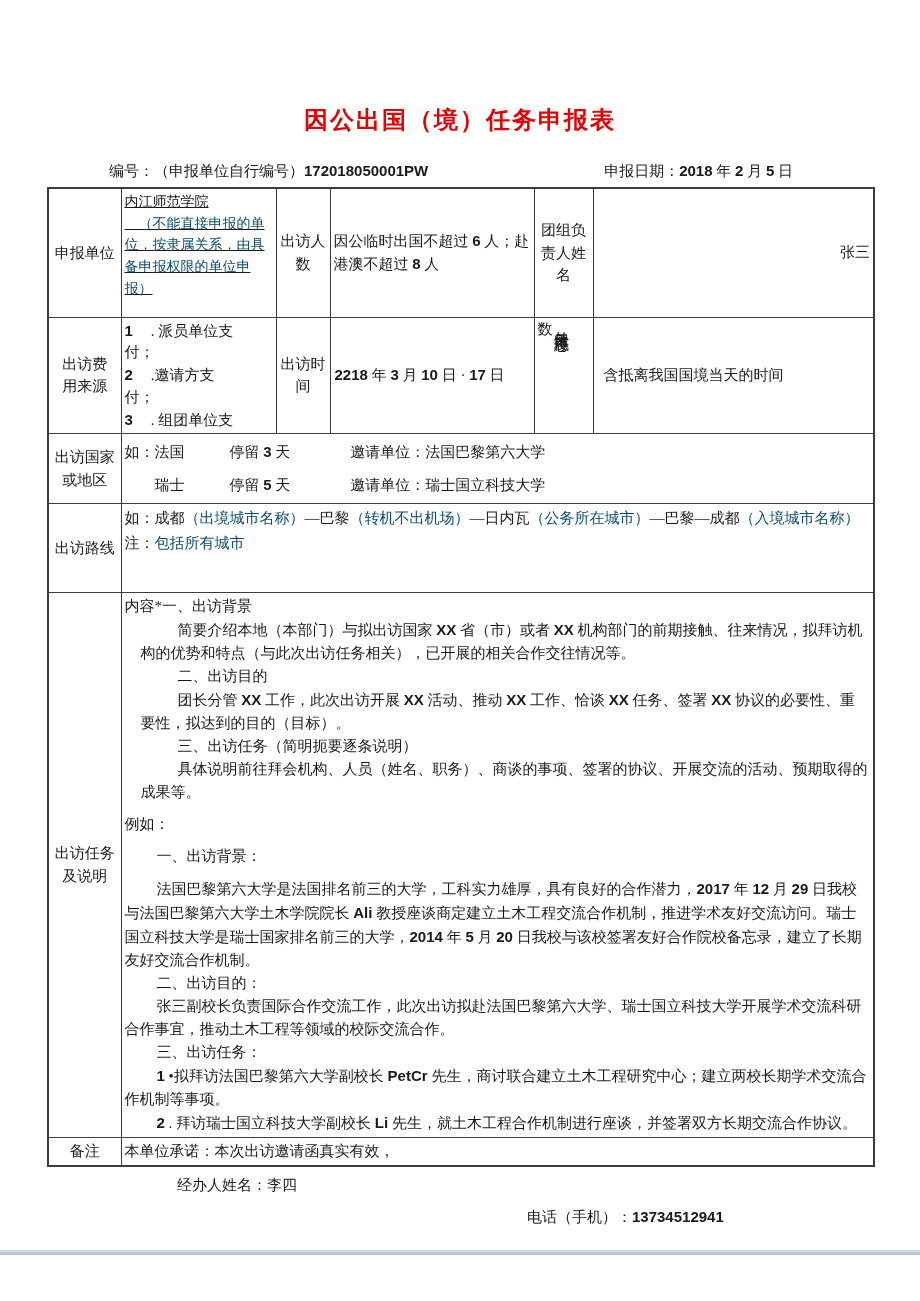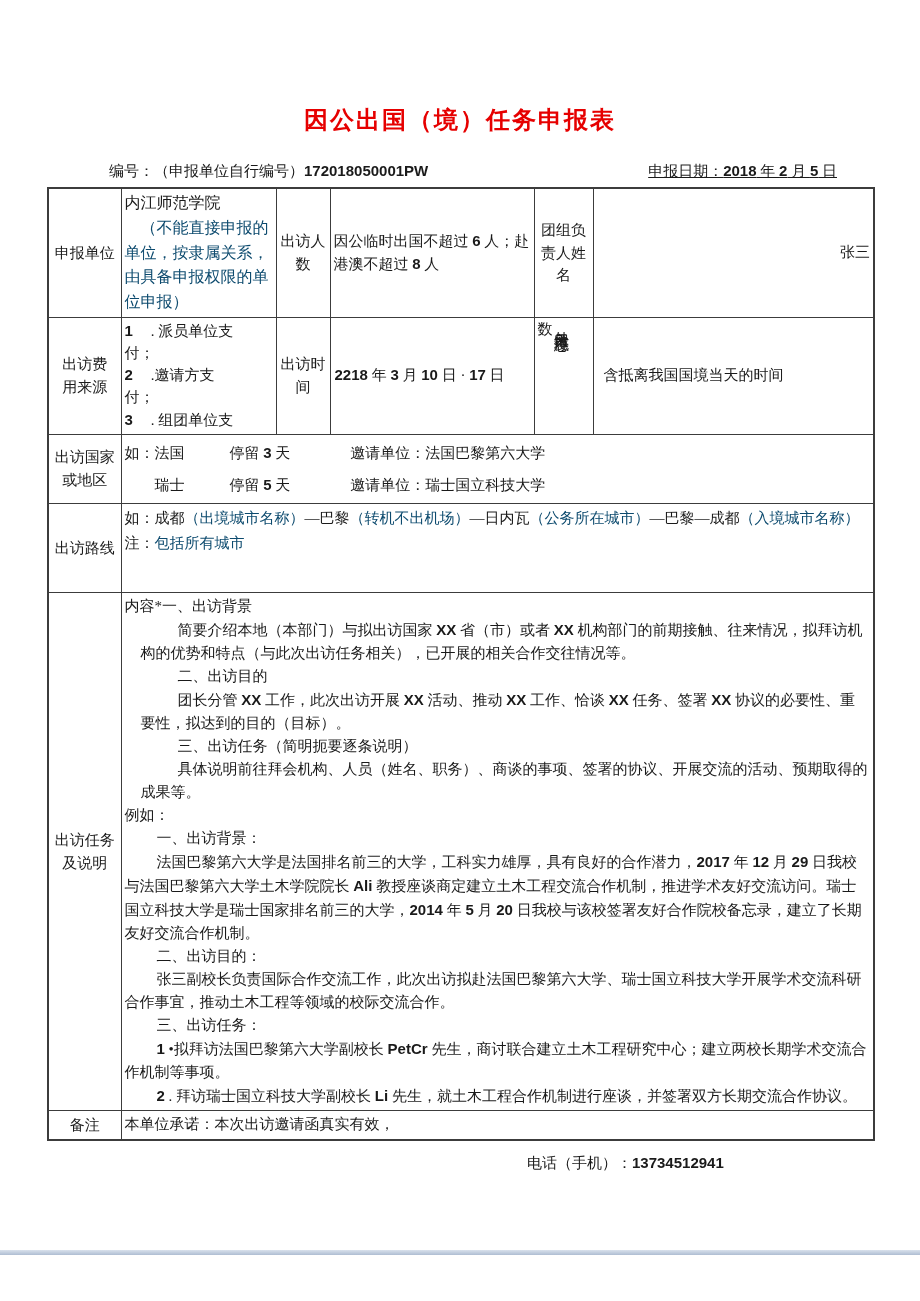--- a/index.html
+++ b/index.html
@@ -11,50 +11,50 @@
   .sheet{position:relative;width:920px;height:1255px;}
   .title{
     margin:0;padding-top:104px;text-align:center;
     font-size:24px;font-weight:bold;letter-spacing:2px;color:#e60000;
   }
   .meta{
     width:826px;margin:26px 0 6px 47px;display:flex;align-items:baseline;
     font-size:15px;
   }
   .meta-left{margin-left:62px;}
-  .meta-right{margin-left:auto;margin-right:36px;text-decoration:underline;}
+  .meta-right{margin-left:auto;margin-right:80px;}
   .bn{font-family:"Liberation Sans","DejaVu Sans",sans-serif;font-weight:bold;}
   .rd{color:#0c4a6e;}
   table.form{
     border-collapse:collapse;table-layout:fixed;
     width:826px;margin-left:47px;
     font-size:15px;
   }
   table.form{border:2px solid #3c3c3c;}
   table.form td{border:1px solid #3c3c3c;padding:2px 3px;overflow:hidden;}
   td.lbl{
     text-align:center;vertical-align:middle;white-space:pre-line;line-height:1.5;
   }
   td.val{vertical-align:middle;}
   td.top{vertical-align:top;}
   .prewrap{white-space:pre-wrap;}
-  .unit-cell{font-size:16px;line-height:1.55;padding-left:2px;}
+  .unit-cell{font-size:14px;line-height:1.55;padding-left:2px;text-decoration:underline;}
   .fund-cell{line-height:1.45;tab-size:7;-moz-tab-size:7;}
   .members-cell{line-height:1.5;padding-left:5px;}
   .countries-cell{line-height:2.15;padding-left:3px;}
   .route-cell{padding-top:36px;line-height:1.65;padding-left:3px;vertical-align:top;}
   .days-cell{vertical-align:top;padding:3px 1px 0 2px;}
   .days-flex{display:flex;align-items:flex-start;}
   .vert{writing-mode:vertical-rl;text-orientation:mixed;letter-spacing:1px;line-height:1;margin-left:1px;height:100px;}
   .tasks-cell{vertical-align:top;padding:4px 6px 0 4px;line-height:23px;}
   .p{margin:0;}
   .p.flush{margin-left:0;text-indent:0;}
   .p.hang{margin-left:16px;text-indent:37px;}
   .p.example{margin-left:0;text-indent:32px;}
-  .p.mt{}
+  .p.mt{margin-top:9px;}
   .remarks-cell{padding-left:4px;font-family:Liberation Mono, monospace;}
   .operator{margin:9px 0 0 177px;font-size:15px;}
   .phone{margin:13px 0 0 527px;font-size:15px;}
   .bottom-strip{
     position:absolute;left:0;bottom:0;width:920px;height:5px;
     background:linear-gradient(#d9e1ec,#aebdd2);
   }
 </style>
 </head>
 <body>
@@ -150,19 +150,20 @@
           </td>
     </tr>
 
     <tr style="height:29px">
       <td class="lbl">备注</td>
       <td colspan="5" class="val remarks-cell">本单位承诺：本次出访邀请函真实有效，</td>
     </tr>
   </tbody>
     </table>
 
+  <div class="operator">经办人姓名：李四</div>
 
   <div class="phone">
     <span>电话（手机）：</span><span class="bn">13734512941</span>
   </div>
 
   <div class="bottom-strip"></div>
 </div>
 
 </body></html>

